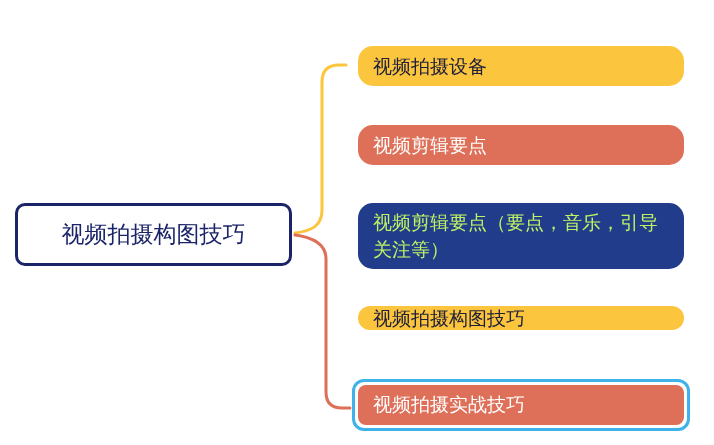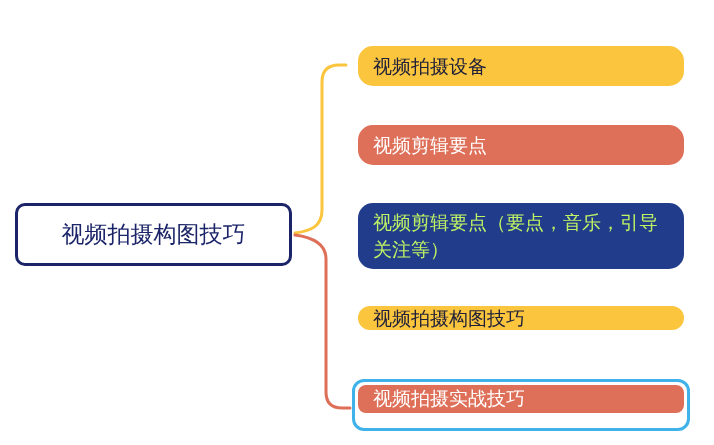--- a/index.html
+++ b/index.html
@@ -68,21 +68,21 @@
     border-radius: 12px;
     padding: 3px;
     background: #ffffff;
     box-sizing: content-box;
   }
   .branch-5 {
     position: relative;
     left: 0;
     top: 0;
     width: 326px;
-    height: 28px;
+    height: 40px;
     border-radius: 8px;
     display: flex;
     align-items: center;
     font-size: 19px;
     padding: 0 15px;
     box-sizing: border-box;
     cursor: pointer;
   }
 </style>
 </head>

